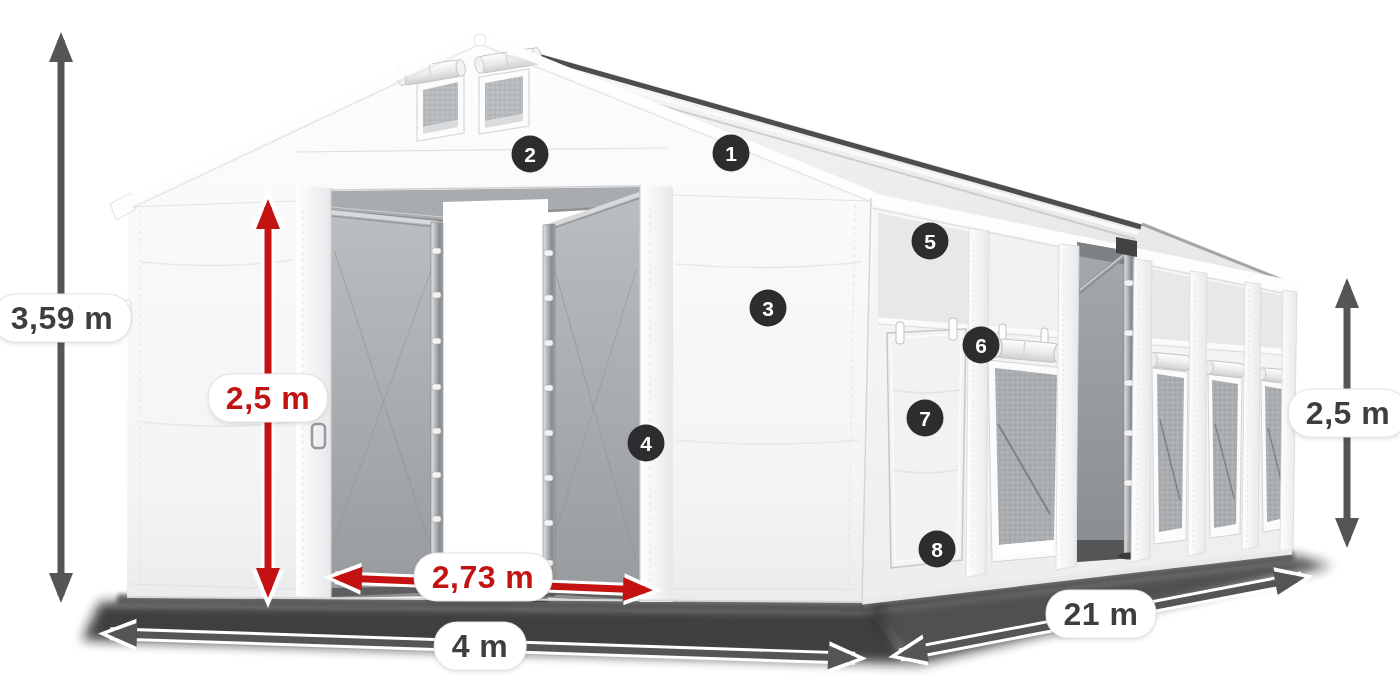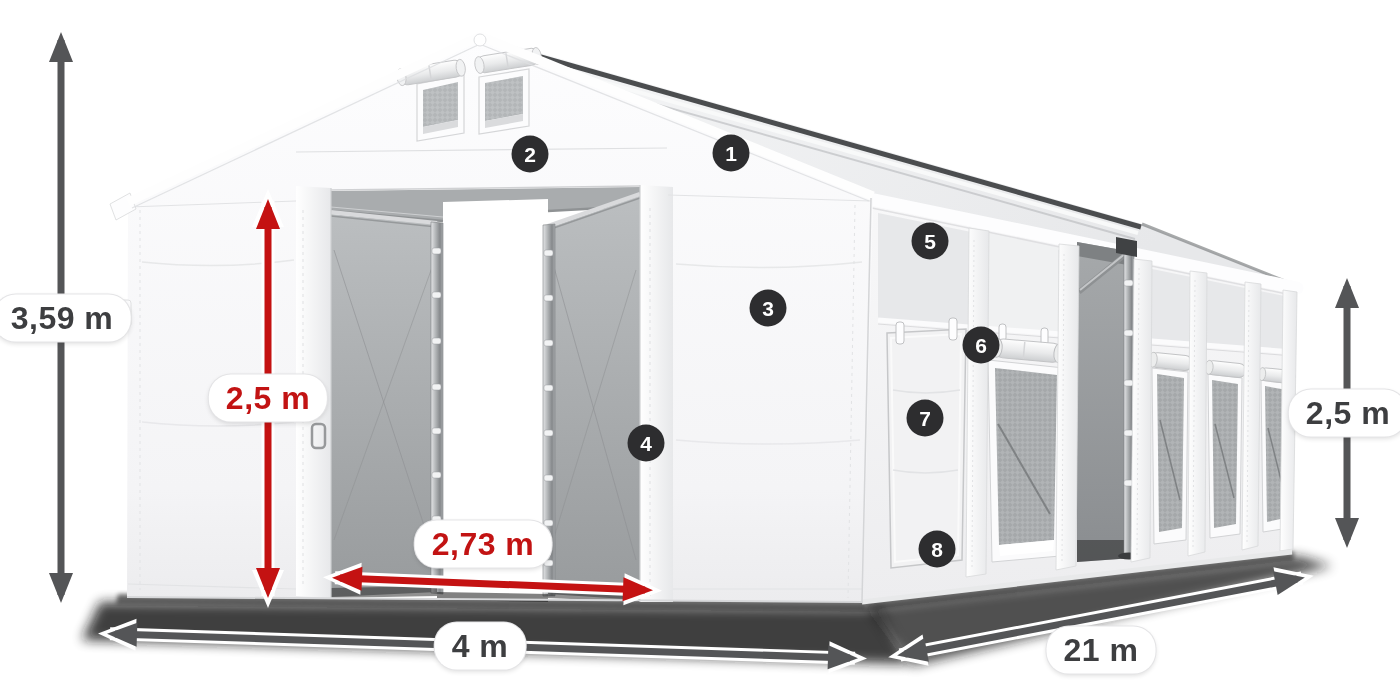--- a/index.html
+++ b/index.html
@@ -333,23 +333,23 @@
     </g>
     <g>
       <line x1="1347" y1="281" x2="1347" y2="545" stroke="#ffffff" stroke-width="13" marker-start="url(#mW)" marker-end="url(#mW)"></line>
       <line x1="1347" y1="286" x2="1347" y2="540" stroke="#545557" stroke-width="7" marker-start="url(#mD)" marker-end="url(#mD)"></line>
     </g>
   </g>
 </svg>
 
 <div class="pill" style="left:62px;top:318px;">3,59 m</div>
 <div class="pill red" style="left:268px;top:398px;">2,5 m</div>
-<div class="pill red" style="left:483px;top:544px;">2,73 m</div>
+<div class="pill red" style="left:483px;top:577px;">2,73 m</div>
 <div class="pill" style="left:480px;top:646px;">4 m</div>
-<div class="pill" style="left:1101px;top:614px;margin-top:36px;">21 m</div>
+<div class="pill" style="left:1101px;top:614px;">21 m</div>
 <div class="pill" style="left:1348px;top:413px;">2,5 m</div>
 
 <div class="badge" style="left:731px;top:153px;">1</div>
 <div class="badge" style="left:530px;top:154px;">2</div>
 <div class="badge" style="left:768px;top:308px;">3</div>
 <div class="badge" style="left:646px;top:443px;">4</div>
 <div class="badge" style="left:930px;top:241px;">5</div>
 <div class="badge" style="left:981px;top:345px;">6</div>
 <div class="badge" style="left:925px;top:418px;">7</div>
 <div class="badge" style="left:937px;top:549px;">8</div>

